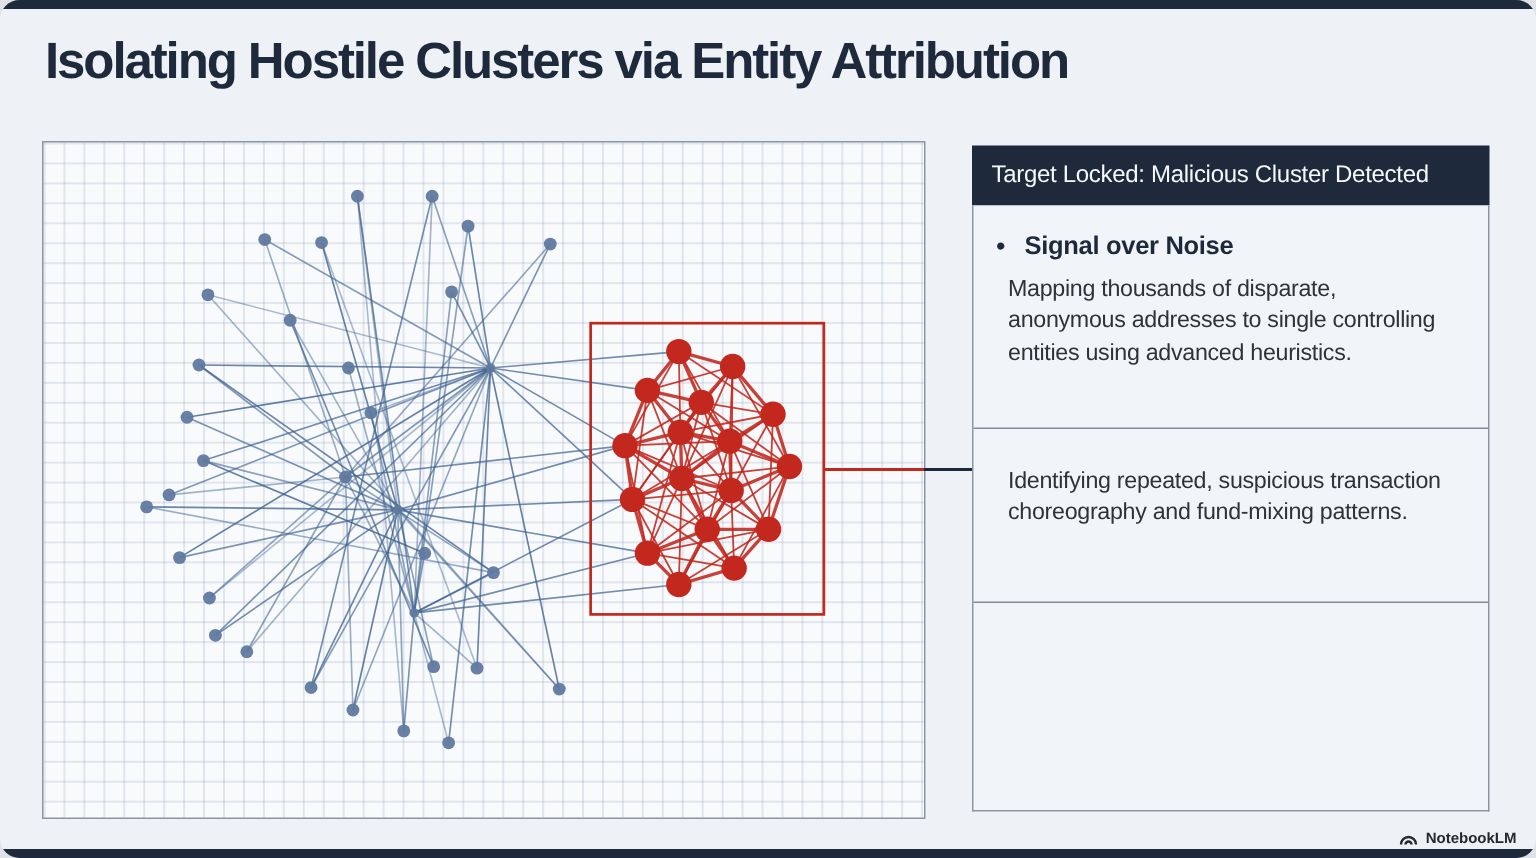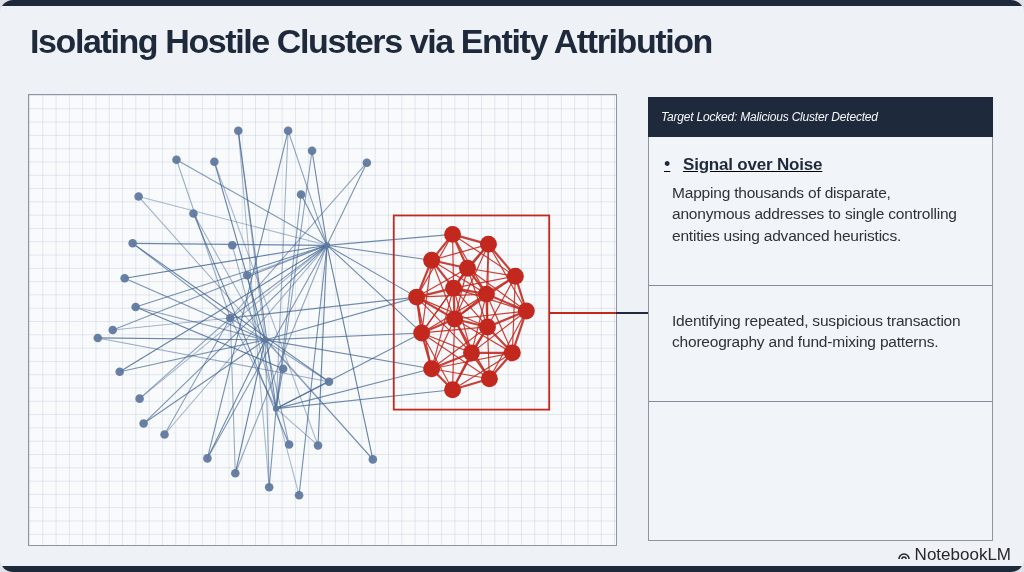--- a/index.html
+++ b/index.html
@@ -20,36 +20,36 @@
     background-size:13.3px 13.3px;}
   .graph-panel svg{position:absolute;left:0;top:0;width:100%;height:100%;}
   .connector{position:absolute;height:2px;top:312px;}
   .connector.red-seg{left:550px;width:66px;background:var(--red,#c2281e);}
   .connector.dark-seg{left:616px;width:32px;background:var(--accent-dark,#1e2a3b);}
   
   .callout{position:absolute;left:648px;top:97px;width:345px;height:444px;
     display:flex;flex-direction:column;box-sizing:border-box;}
   .callout-header{height:40px;flex:0 0 40px;background:var(--accent-dark,#1e2a3b);
     color:var(--header-text,#f5f7fa);display:flex;align-items:center;
-    padding:0 13px;font-size:12px;letter-spacing:-0.2px;font-style:italic;}
+    padding:0 13px;font-size:16px;letter-spacing:-0.2px;}
   .callout-body{flex:1;background:#f1f4f8;border:1px solid #8d95a1;border-top:none;
     display:flex;flex-direction:column;box-sizing:border-box;}
   .section{box-sizing:border-box;padding:17px 18px 0 15px;}
   .section.s1{flex:0 0 149px;border-bottom:1px solid #828b97;}
   .section.s2{flex:0 0 116px;border-bottom:1px solid #828b97;}
   .section.s3{flex:1;}
-  .sec-head{display:flex;align-items:flex-end;text-decoration:underline;}
+  .sec-head{display:flex;align-items:flex-start;}
   .bullet{color:var(--accent-dark,#1e2a3b);font-size:18px;width:19px;flex:0 0 19px;text-align:left;}
   .bullet::before{content:"\2022";}
   .sec-title{font-size:17px;font-weight:bold;color:var(--accent-dark,#1e2a3b);letter-spacing:-0.2px;}
   .sec-body{margin:7px 0 0 8px;width:292px;font-size:15.5px;line-height:21.3px;
     color:var(--body-text,#2e3338);letter-spacing:-0.2px;}
   
   .watermark{position:absolute;right:13px;bottom:7px;display:flex;align-items:center;gap:4px;
-    font-size:17px;font-weight:normal;color:#26282b;}
+    font-size:10px;font-weight:bold;color:#26282b;}
   .watermark svg{display:block;}
 </style>
 </head>
 <body>
 
 <div class="slide">
   <div class="bar top"></div>
 
   <h1 class="page-title">Isolating Hostile Clusters via Entity Attribution</h1>
 

